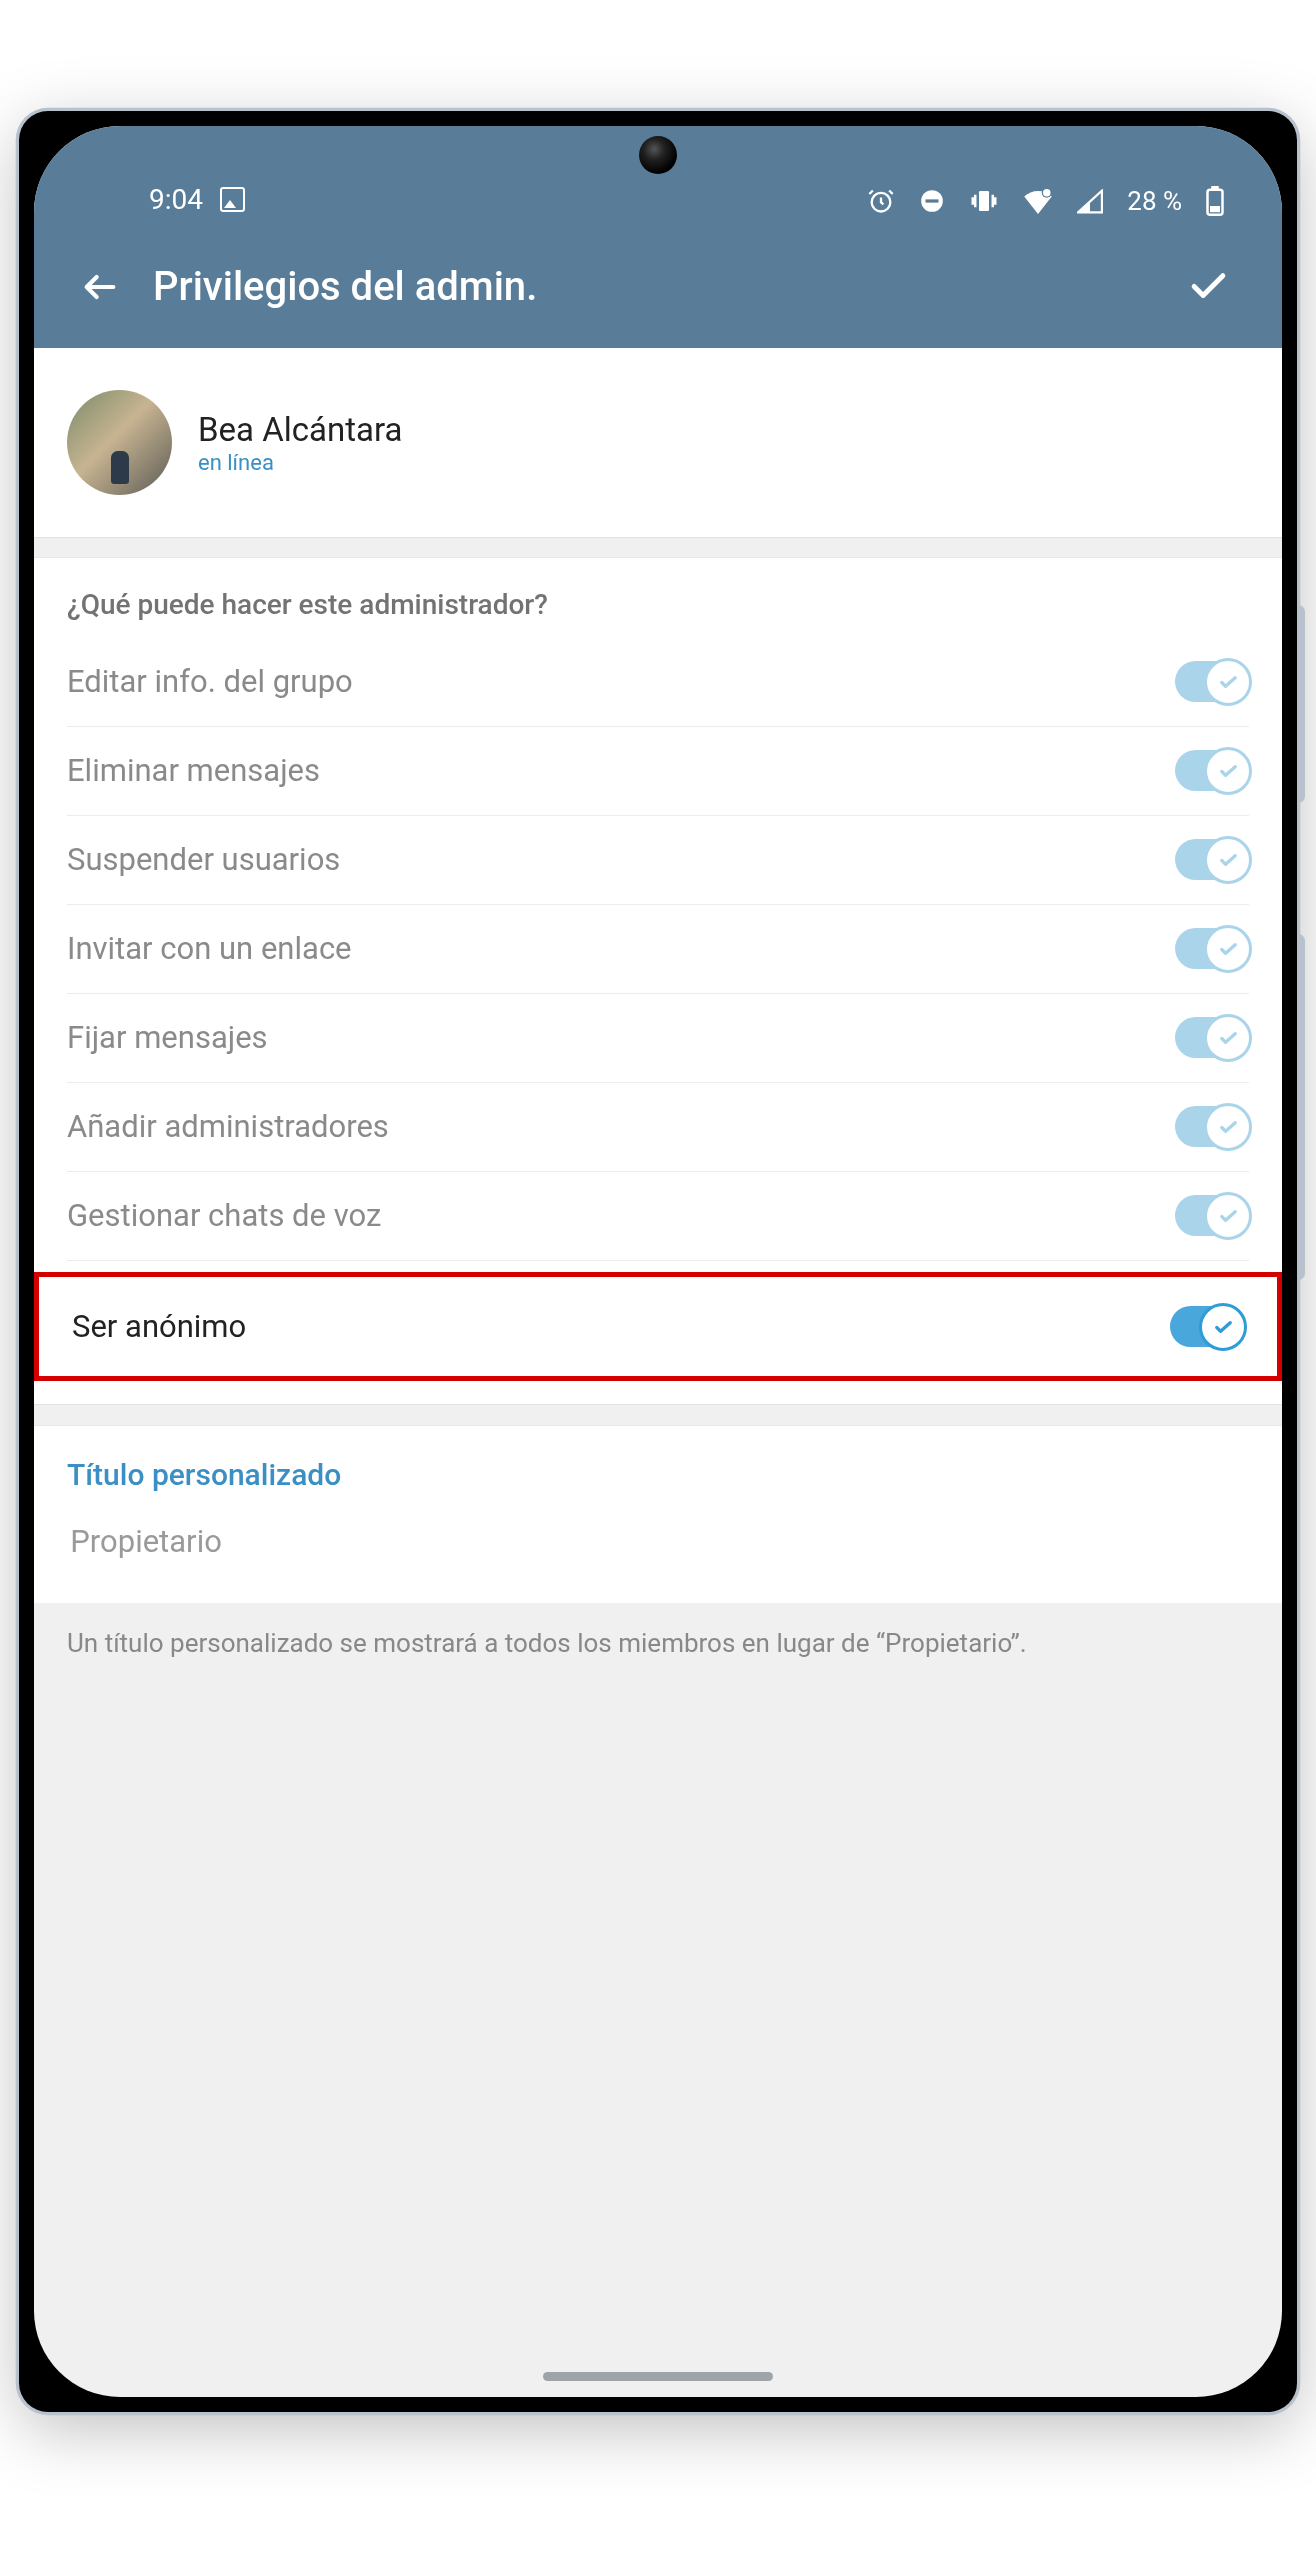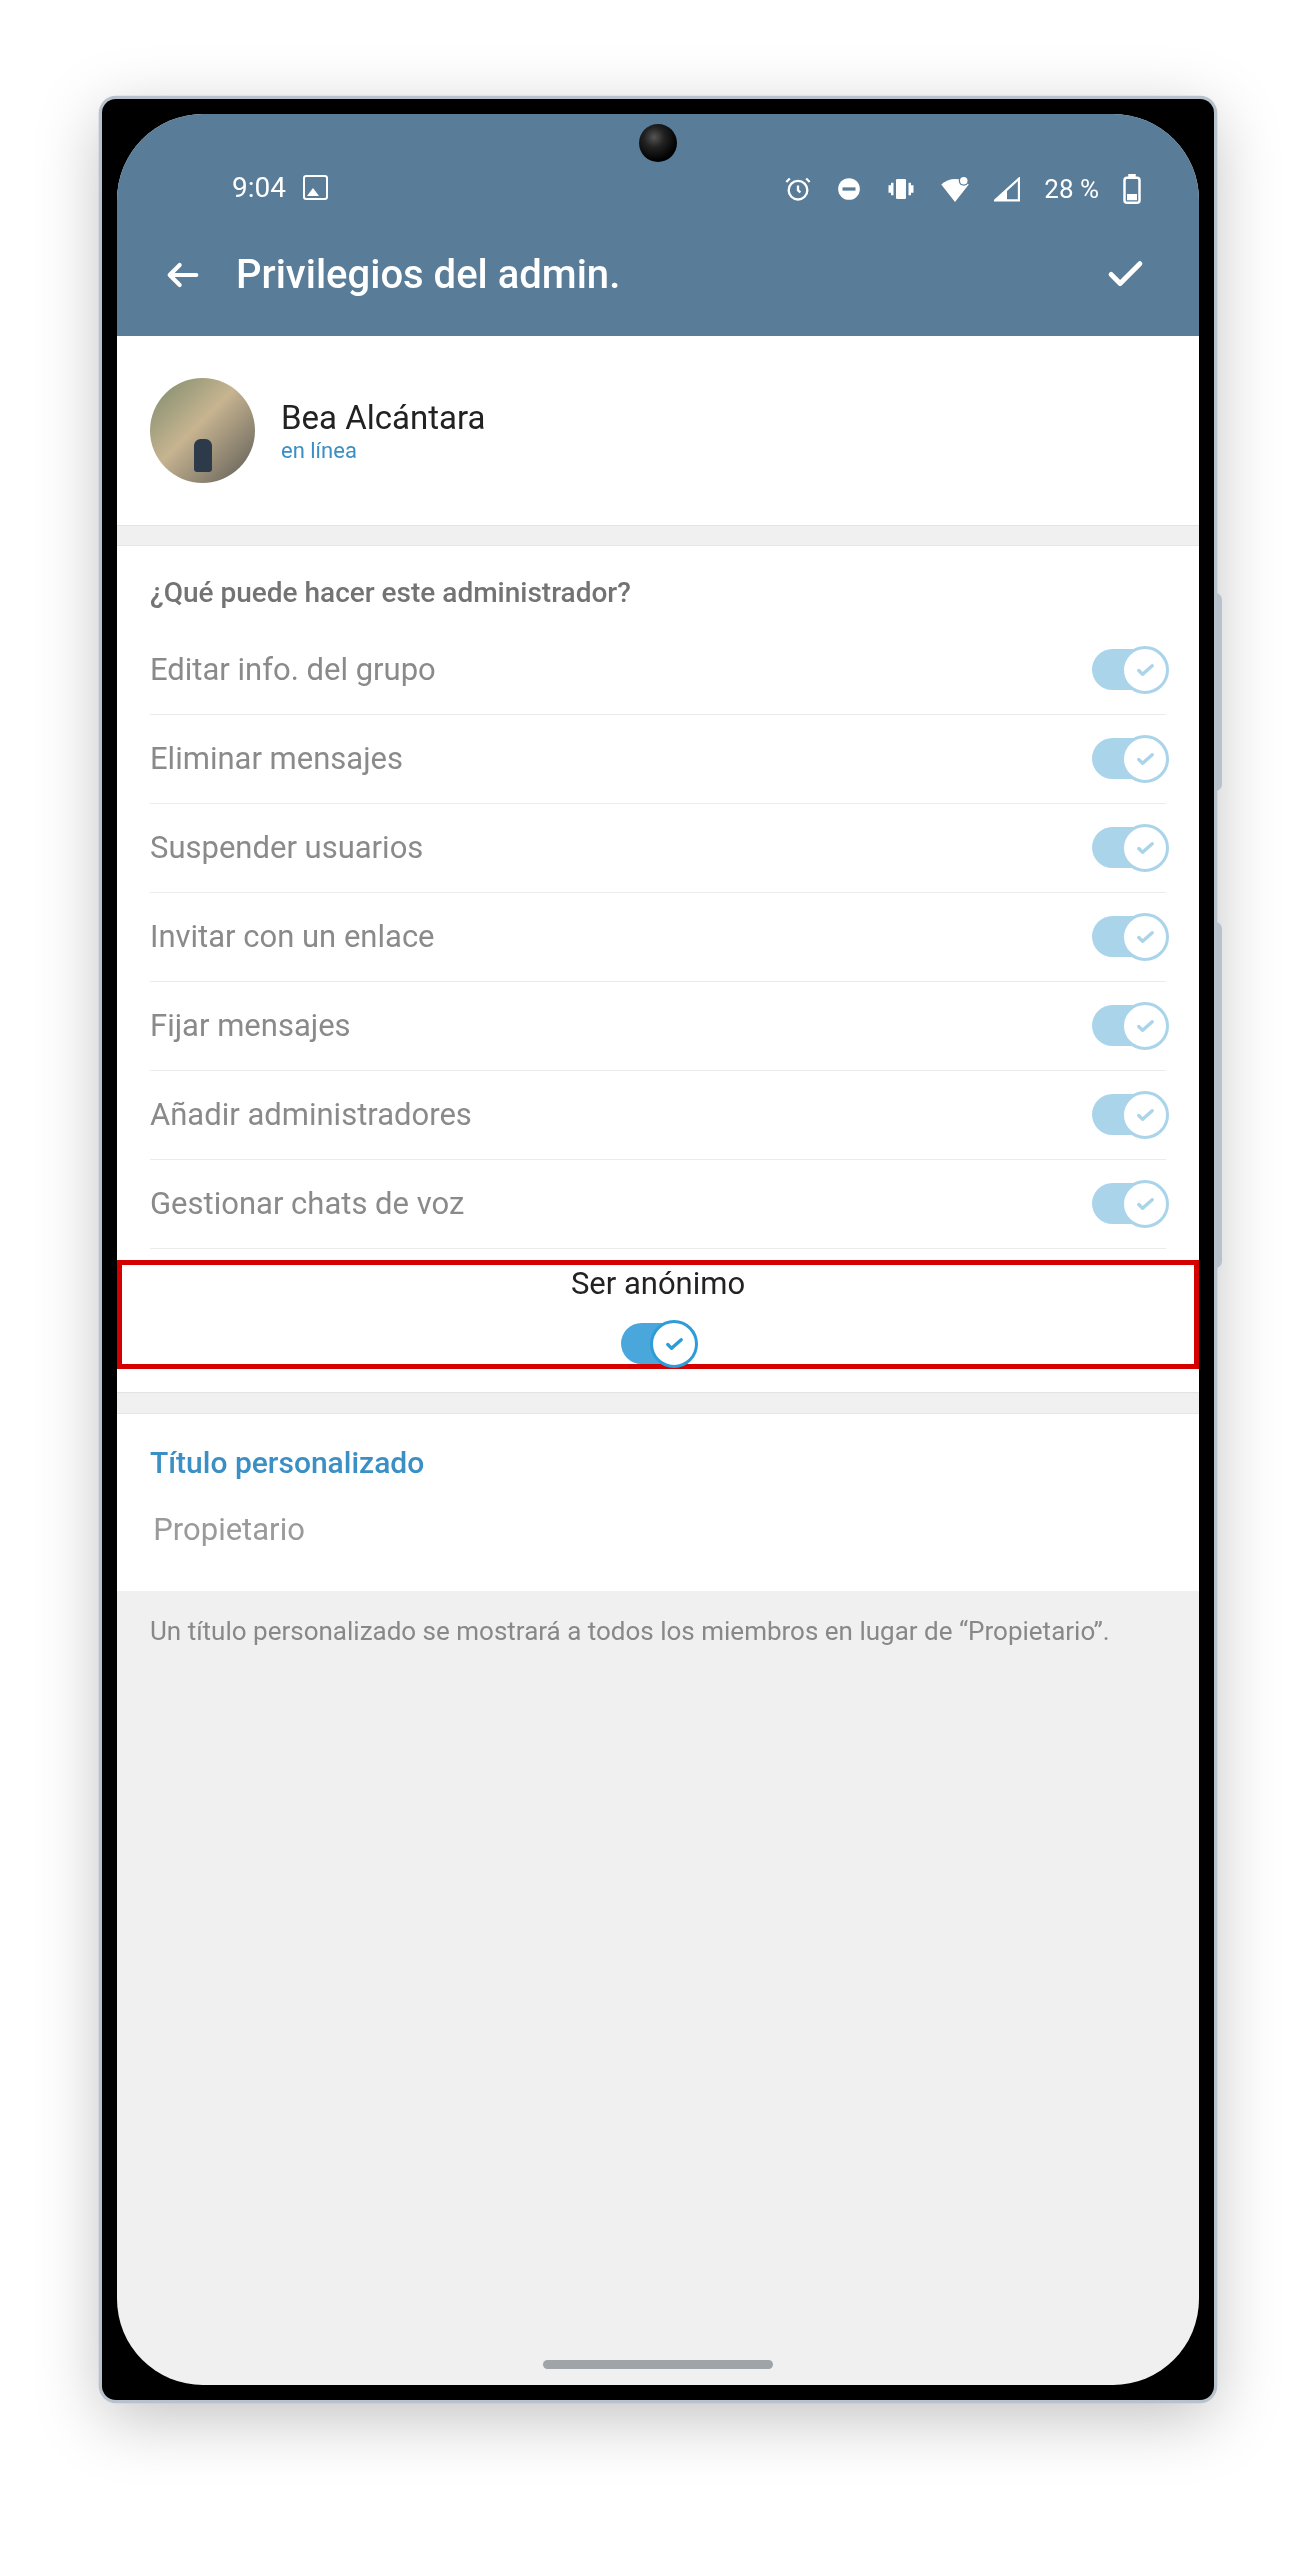--- a/index.html
+++ b/index.html
@@ -4,26 +4,27 @@
 <style>
   * { box-sizing: border-box; margin: 0; padding: 0; }
   body {
     font-family: -apple-system, BlinkMacSystemFont, "Segoe UI", Roboto, Helvetica, Arial, sans-serif;
     background: #fff;
     display: flex;
     justify-content: center;
     padding: 99px 0;
   }
   .phone {
-    width: 1112px;
-    border-radius: 14px;
+    width: 1278px;
+    border-radius: 29px;
     background: #000;
     padding: 15px;
     position: relative;
     box-shadow: 0 0 0 3.3px #b8c2cc, 0 16.5px 66px rgba(0,0,0,0.25);
+    margin-top: 12px;
   }
   .phone::after{
     content:"";
     position:absolute;
     right:-8.2px; top:494px; width:8.2px; height:198px;
     background:#b8c2cc; border-radius:0 6.6px 6.6px 0;
   }
   .phone::before{
     content:"";
     position:absolute;
@@ -127,21 +128,21 @@
   }
   .toggle.on-light .knob{ border:3.3px solid #aad4ea; }
   .toggle.on-strong .knob{ border:3.3px solid #2e9cd6; }
   .toggle .knob svg{ display:block; }
   .highlighted-row{
     position:relative;
     margin: 11.5px -33px 0 -33px;
     padding: 0 33px;
     border:5px solid #d40000;
   }
-  .highlighted-row .perm-row{height:99px;border-bottom:none;flex-direction:column;}
+  .highlighted-row .perm-row{height:99px;border-bottom:none;}
   .custom-title-section{
     background:#fff;
     padding: 31px 33px 33px 33px;
   }
   .custom-title-header{ color:#3a8fc4; font-size:30px; font-weight:500; }
   .custom-input{
     font-size:31px; color:#9a9a9a; padding:31px 3.3px 10px 3.3px;
   }
   .footer-note{
     background:#f0f0f0;

